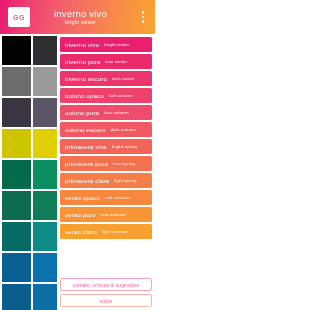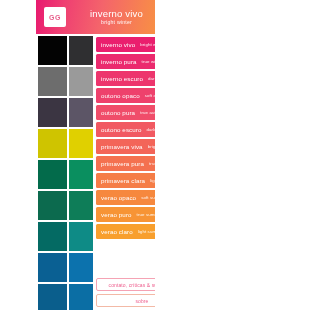--- a/index.html
+++ b/index.html
@@ -15,21 +15,20 @@
     position: relative;
   }
 
   #app {
     position: absolute;
     inset: 0;
     width: 155px;
     height: 310px;
     overflow: hidden;
     background: #ffffff;
-    margin-left: 36px;
   }
 
   
   .appbar {
     position: absolute;
     top: 0; left: 0;
     width: 155px;
     height: 34px;
     background: linear-gradient(100deg, #e8196f 0%, #ef3f72 18%, #f4646b 42%, #f7844f 68%, #f89a3a 88%, #f9a42f 100%);
     display: flex;

